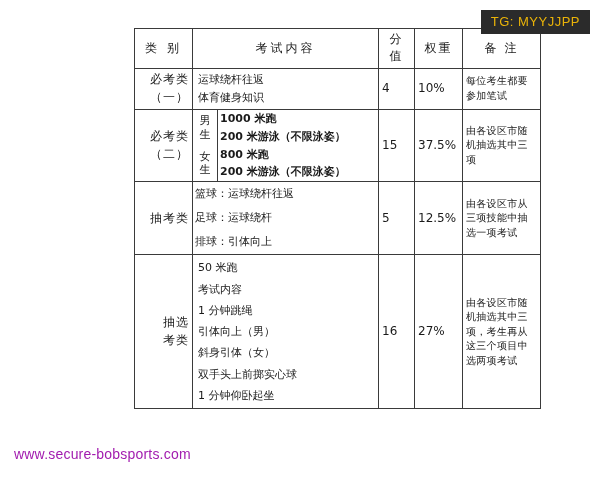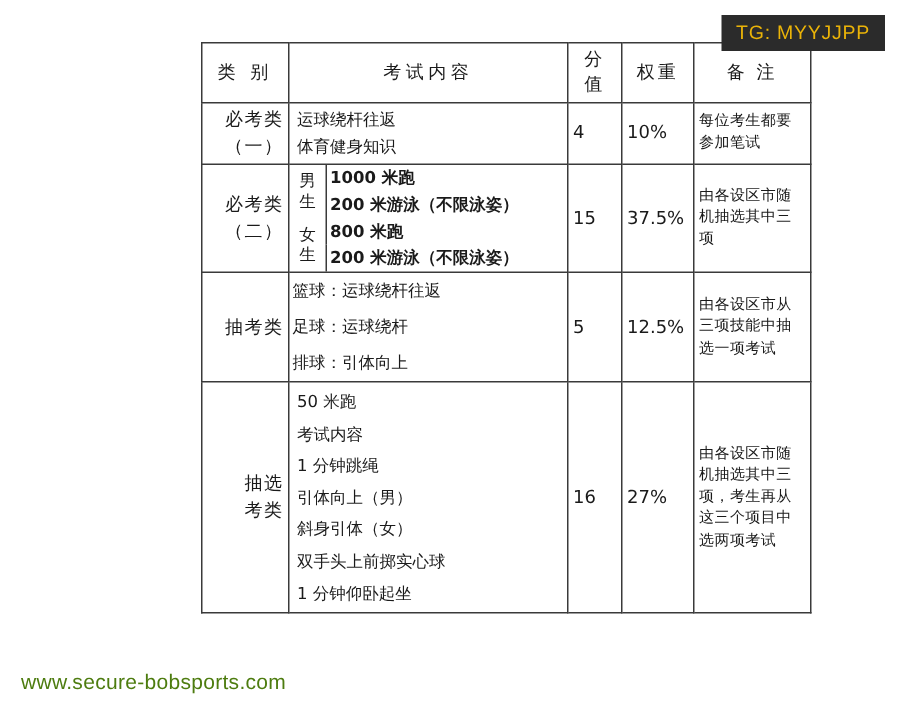--- a/index.html
+++ b/index.html
@@ -25,21 +25,21 @@
     letter-spacing: 0.5px;
     padding: 4px 10px 5px 10px;
     font-family: Liberation Sans, sans-serif;
     z-index: 5;
   }
   
   .url-wm {
     position: absolute;
     left: 14px;
     bottom: 18px;
-    color: #4d7c0f;
+    color: #a21caf;
     font-size: 14px;
     font-family: "Liberation Sans", sans-serif;
     letter-spacing: 0.2px;
     z-index: 5;
     text-align: right;
   }
   .table-wrap {
     position: absolute;
     left: 98px;
     top: 28px;

